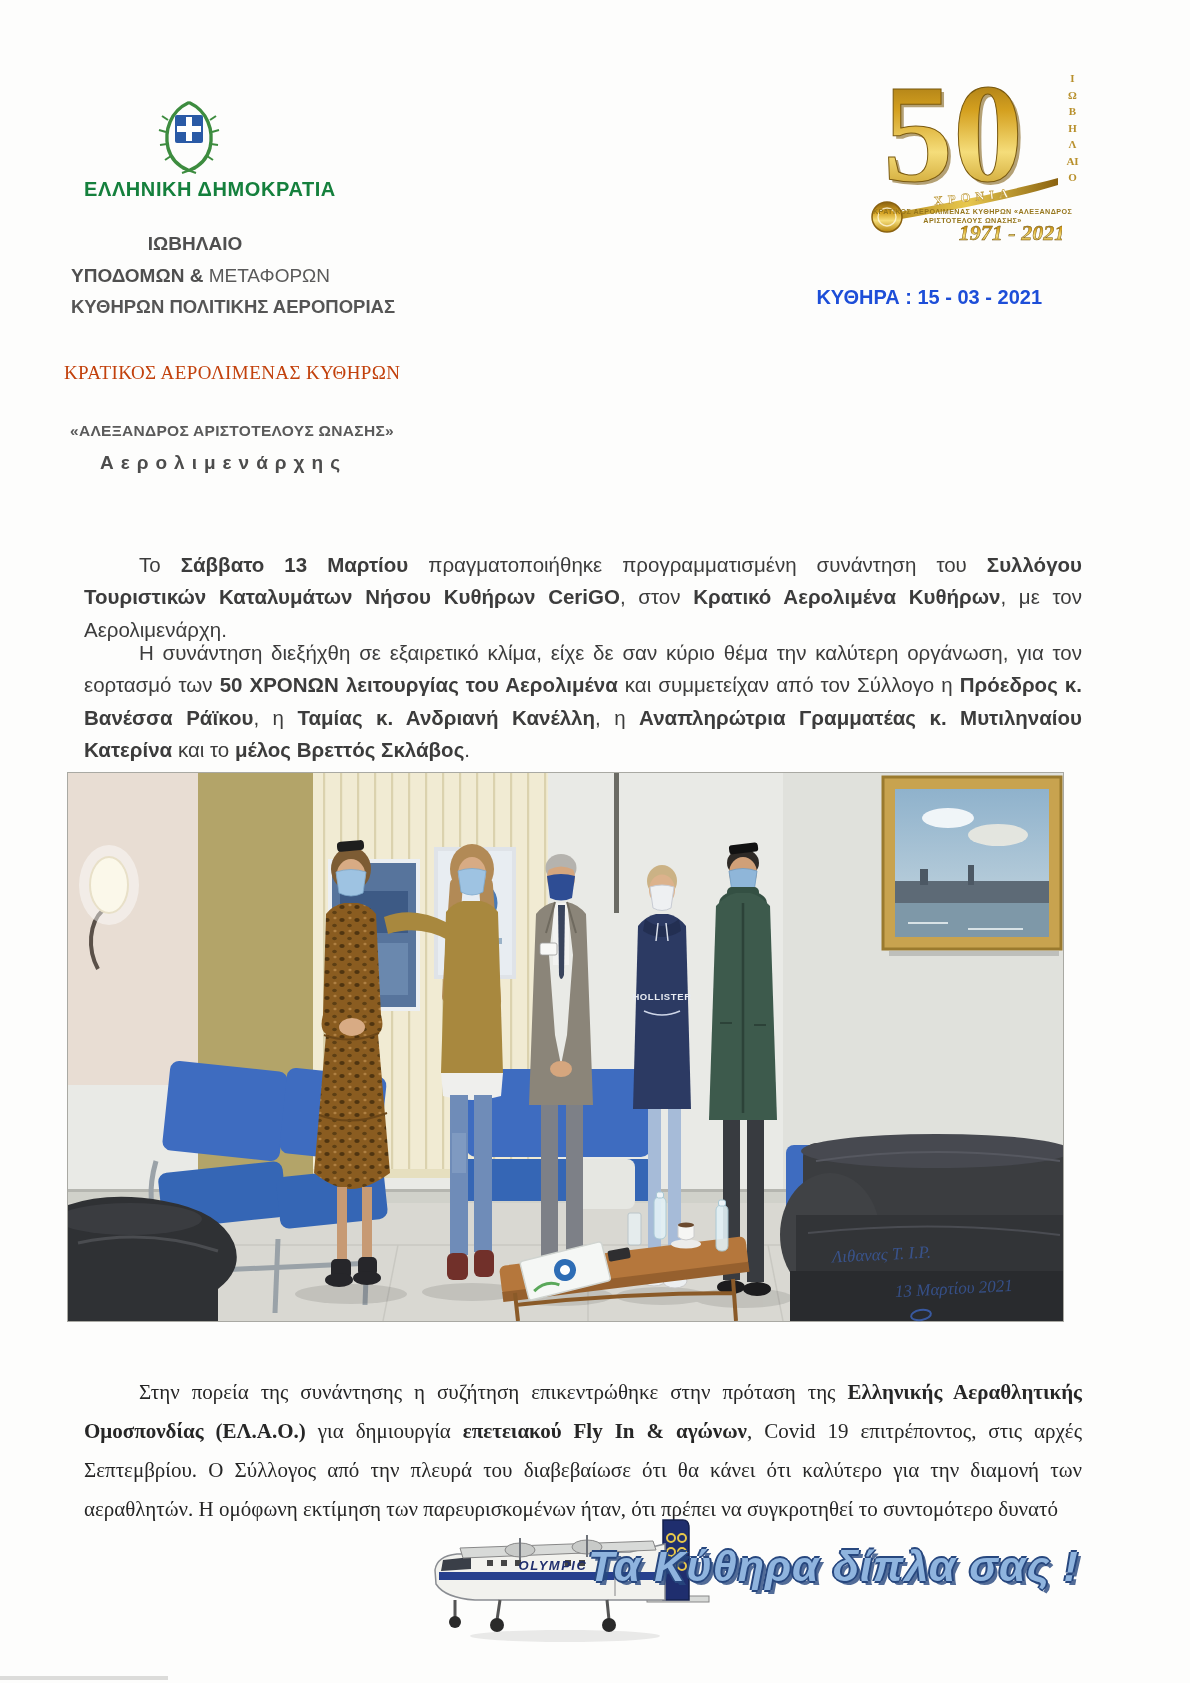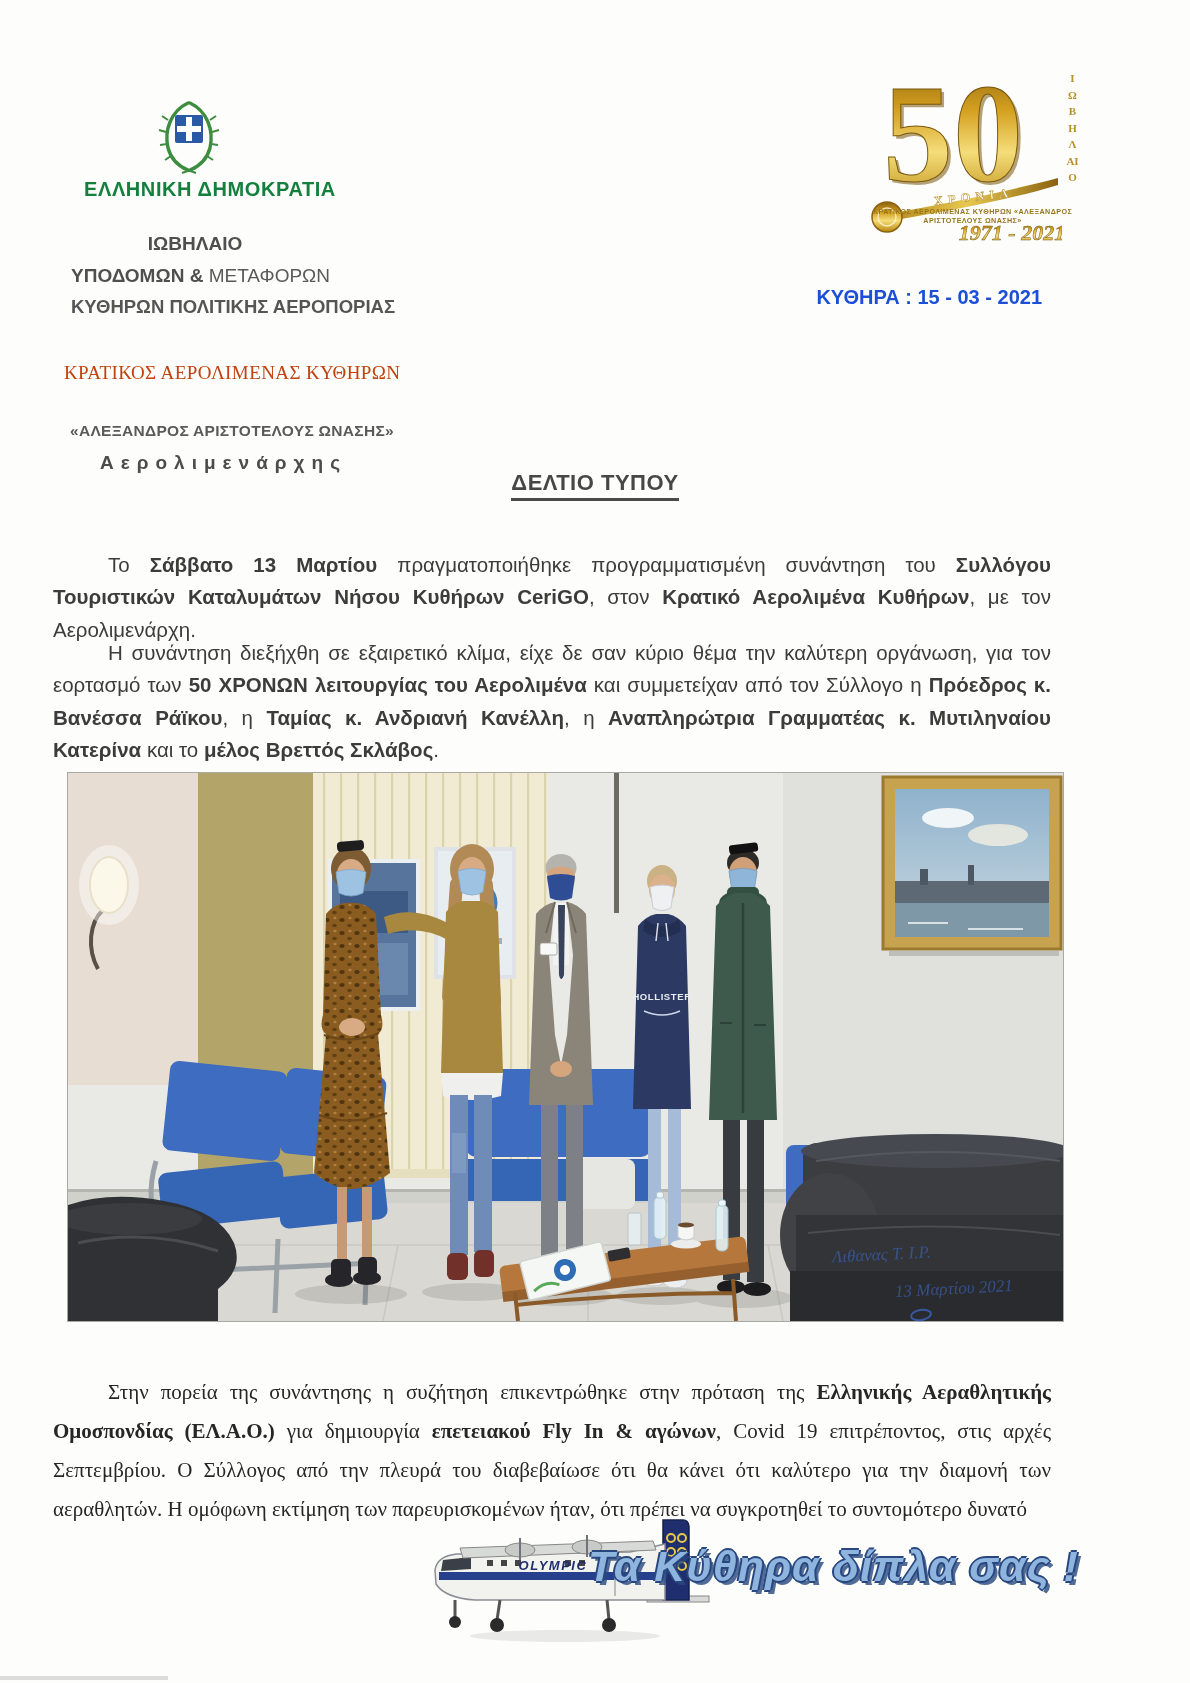--- a/index.html
+++ b/index.html
@@ -23,21 +23,21 @@
 
   
   .logo50{left:862px;top:22px;width:224px;height:200px;margin-top:32px;}
   .jubilee{position:absolute;left:204px;top:16px;width:13px;font-family:"Liberation Serif",serif;
            font-size:11px;font-weight:bold;line-height:16.5px;color:#b8902c;
            word-break:break-all;text-align:center;}
   .logo50-caption{left:845px;top:207px;width:255px;text-align:center;font-size:7.2px;
                   font-weight:bold;color:#96761c;letter-spacing:.4px;}
 
   
-  .para{left:53px;width:998px;text-align:justify;}
+  .para{left:84px;width:998px;text-align:justify;}
   .para .b{font-weight:bold;}
   .p-sans{font-size:20.5px;line-height:32.5px;color:#3c3c3c;text-indent:55px;}
   .p1{top:528px;} .p2{top:616px;}
   .p-serif{top:1352px;font-family:"Liberation Serif",serif;font-size:21px;line-height:39px;
            color:#262626;text-indent:55px;}
 
   
   .photo{left:67px;top:772px;width:995px;height:548px;border:1px solid #a9a9a3;box-sizing:content-box;}
   .photo svg{display:block;}
   .wm{position:absolute;font-family:"Liberation Serif",serif;font-style:italic;
@@ -112,21 +112,20 @@
       <circle cx="25" cy="163" r="15" fill="url(#gold)" stroke="#8a6210" stroke-width="1.5"></circle>
       <circle cx="25" cy="163" r="9" fill="none" stroke="#fff8dc" stroke-width="1.4" opacity=".8"></circle>
       <text x="112" y="147" text-anchor="middle" font-family="Liberation Serif,serif" font-weight="bold" font-size="12.5" letter-spacing="5" fill="#fffdf2" stroke="#b8902c" stroke-width=".5" transform="rotate(-6 112 147)">ΧΡΟΝΙΑ</text>
       <text x="150" y="186" text-anchor="middle" font-family="Liberation Serif,serif" font-weight="bold" font-style="italic" font-size="22" fill="url(#gold)" stroke="#7a5a10" stroke-width=".5">1971 - 2021</text>
     </svg>
     <div class="jubilee">ΙΩΒΗΛΑΙΟ</div>
   </div>
   <div class="abs logo50-caption">ΚΡΑΤΙΚΟΣ ΑΕΡΟΛΙΜΕΝΑΣ ΚΥΘΗΡΩΝ «ΑΛΕΞΑΝΔΡΟΣ ΑΡΙΣΤΟΤΕΛΟΥΣ ΩΝΑΣΗΣ»</div>
 
   <div class="abs signatory">Αερολιμενάρχης</div>
-  <div class="abs title-wrap"><span>ΔΕΛΤΙΟ ΤΥΠΟΥ</span></div>
 
   <p class="abs para p-sans p1"><span>Το </span><span class="b">Σάββατο 13 Μαρτίου</span><span> πραγματοποιήθηκε προγραμματισμένη συνάντηση του </span><span class="b">Συλλόγου Τουριστικών Καταλυμάτων Νήσου Κυθήρων CeriGO</span><span>, στον </span><span class="b">Κρατικό Αερολιμένα Κυθήρων</span><span>, με τον Αερολιμενάρχη.</span></p>
   <p class="abs para p-sans p2"><span>Η συνάντηση διεξήχθη σε εξαιρετικό κλίμα, είχε δε σαν κύριο θέμα την καλύτερη οργάνωση, για τον εορτασμό των </span><span class="b">50 ΧΡΟΝΩΝ λειτουργίας του Αερολιμένα</span><span> και συμμετείχαν από τον Σύλλογο η </span><span class="b">Πρόεδρος κ. Βανέσσα Ράϊκου</span><span>, η </span><span class="b">Ταμίας κ. Ανδριανή Κανέλλη</span><span>, η </span><span class="b">Αναπληρώτρια Γραμματέας κ. Μυτιληναίου Κατερίνα</span><span> και το </span><span class="b">μέλος Βρεττός Σκλάβος</span><span>.</span></p>
 
   <figure class="abs photo" style="margin:0">
     <svg width="995" height="548" viewBox="0 0 995 548">
       <defs>
         <pattern id="blinds" width="17" height="12" patternUnits="userSpaceOnUse">
           <rect width="17" height="12" fill="#f1ebd3"></rect>
             <rect width="2.2" height="12" fill="#dbd2ae"></rect>

